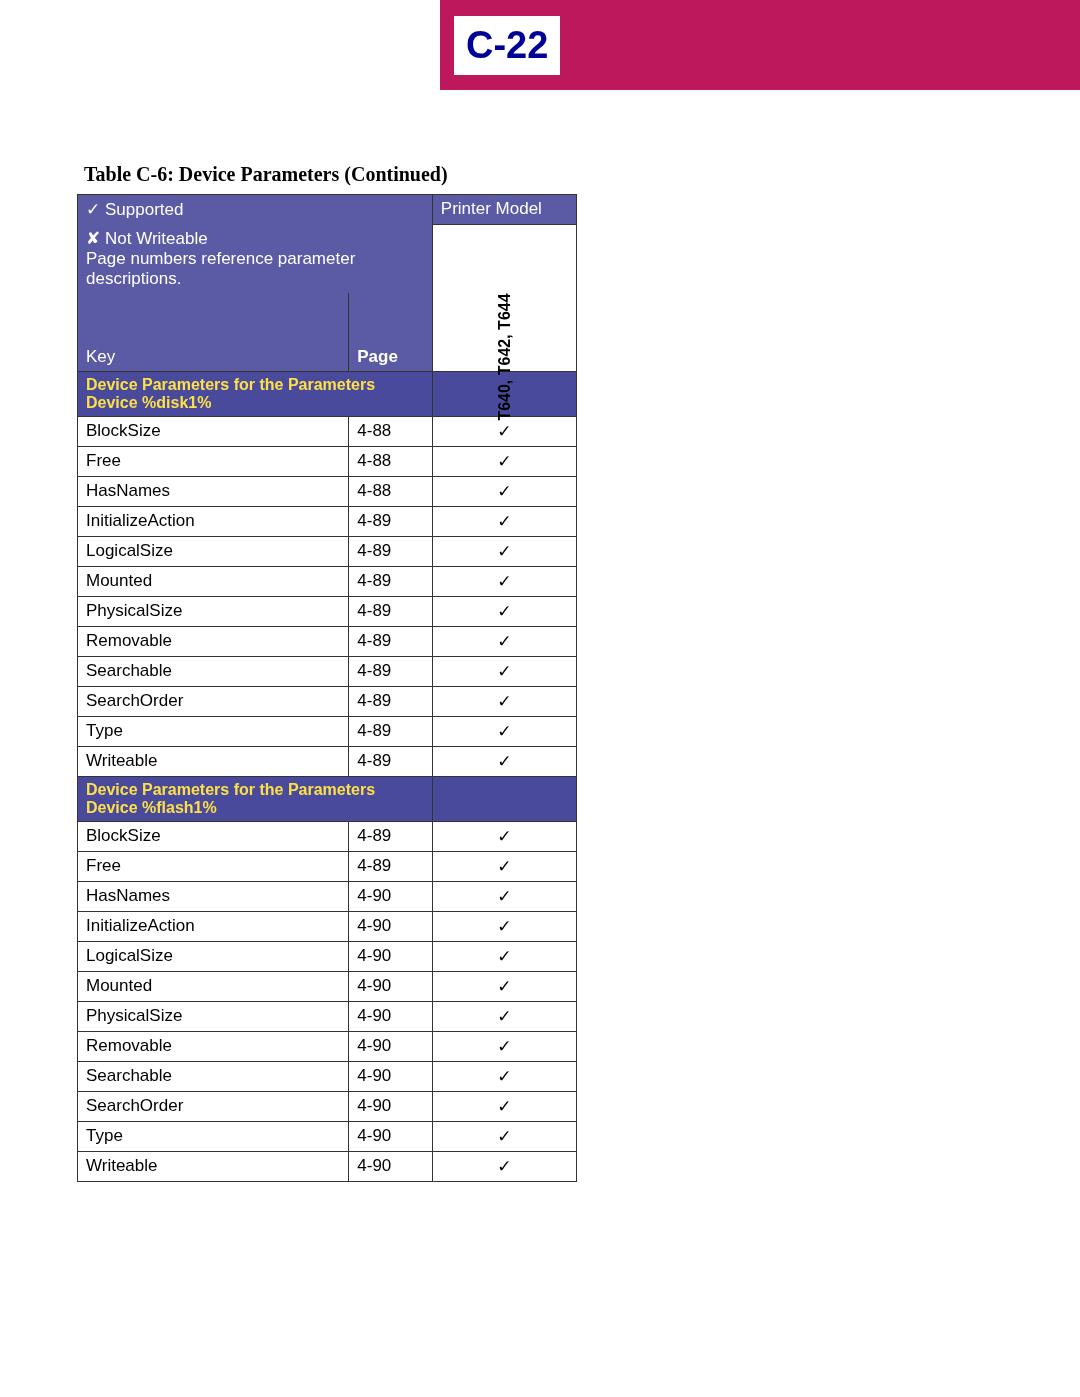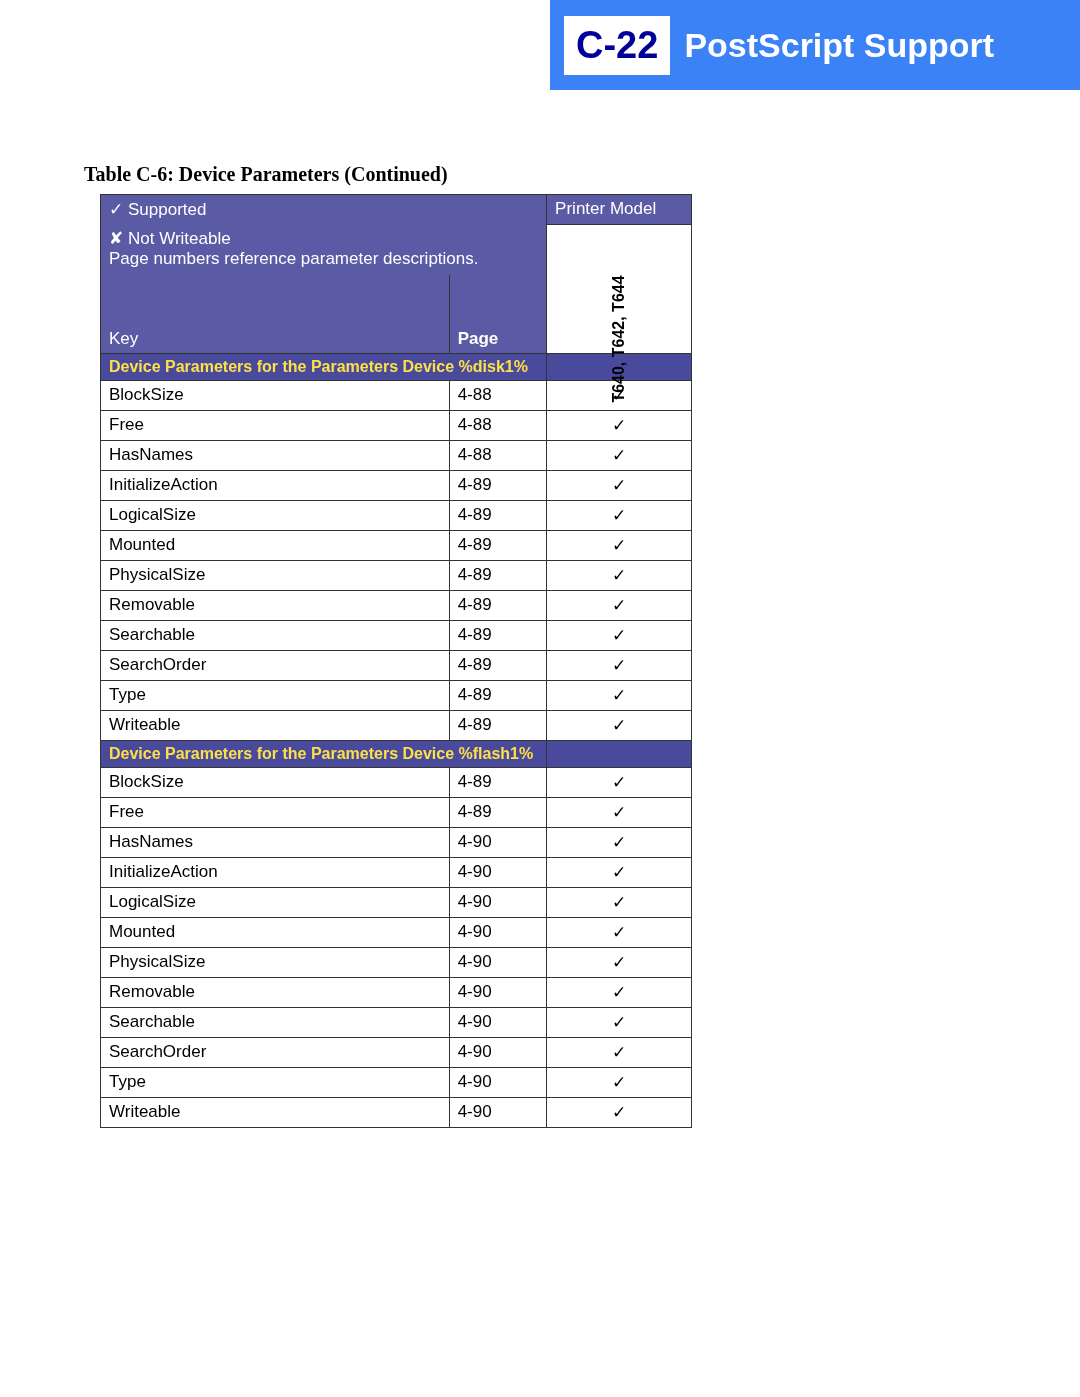--- a/index.html
+++ b/index.html
@@ -12,23 +12,23 @@
   .page {
     width: 1080px;
     min-height: 1397px;
     position: relative;
     box-sizing: border-box;
   }
   .header-banner {
     position: absolute;
     top: 0;
     right: 0;
-    width: 530px;
+    width: 640px;
     height: 90px;
-    background: #3b82f6;
+    background: #be185d;
     display: flex;
     align-items: center;
   }
   .header-pagebox {
     background: #ffffff;
     color: #000099;
     font-weight: bold;
     font-size: 38px;
     padding: 8px 12px;
     margin: 10px 14px 10px 14px;
@@ -42,22 +42,22 @@
     position: absolute;
     top: 163px;
     left: 84px;
     font-weight: bold;
     font-size: 20px;
     font-family: Liberation Serif, serif;
   }
   .table-wrap {
     position: absolute;
     top: 194px;
-    left: 100px;
-    width: 592px;
+    left: 77px;
+    width: 500px;
   }
   table {
     border-collapse: collapse;
     width: 100%;
     font-size: 17px;
   }
   td, th {
     border: 1px solid #333;
     padding: 4px 8px;
     vertical-align: top;
@@ -94,21 +94,20 @@
     font-size: 16px;
   }
 </style>
 </head>
 <body>
 
 <div class="page">
 
   <div class="header-banner">
     <div class="header-pagebox">C-22</div>
-    <div class="header-title">PostScript Support</div>
   </div>
 
   <div class="table-caption">Table C-6:  Device Parameters (Continued)</div>
 
   <div class="table-wrap">
     <table>
       <tbody id="table-body">
 
         <tr class="legend-row">
           <td colspan="2" class="hdr-purple" style="border-bottom:none;">

